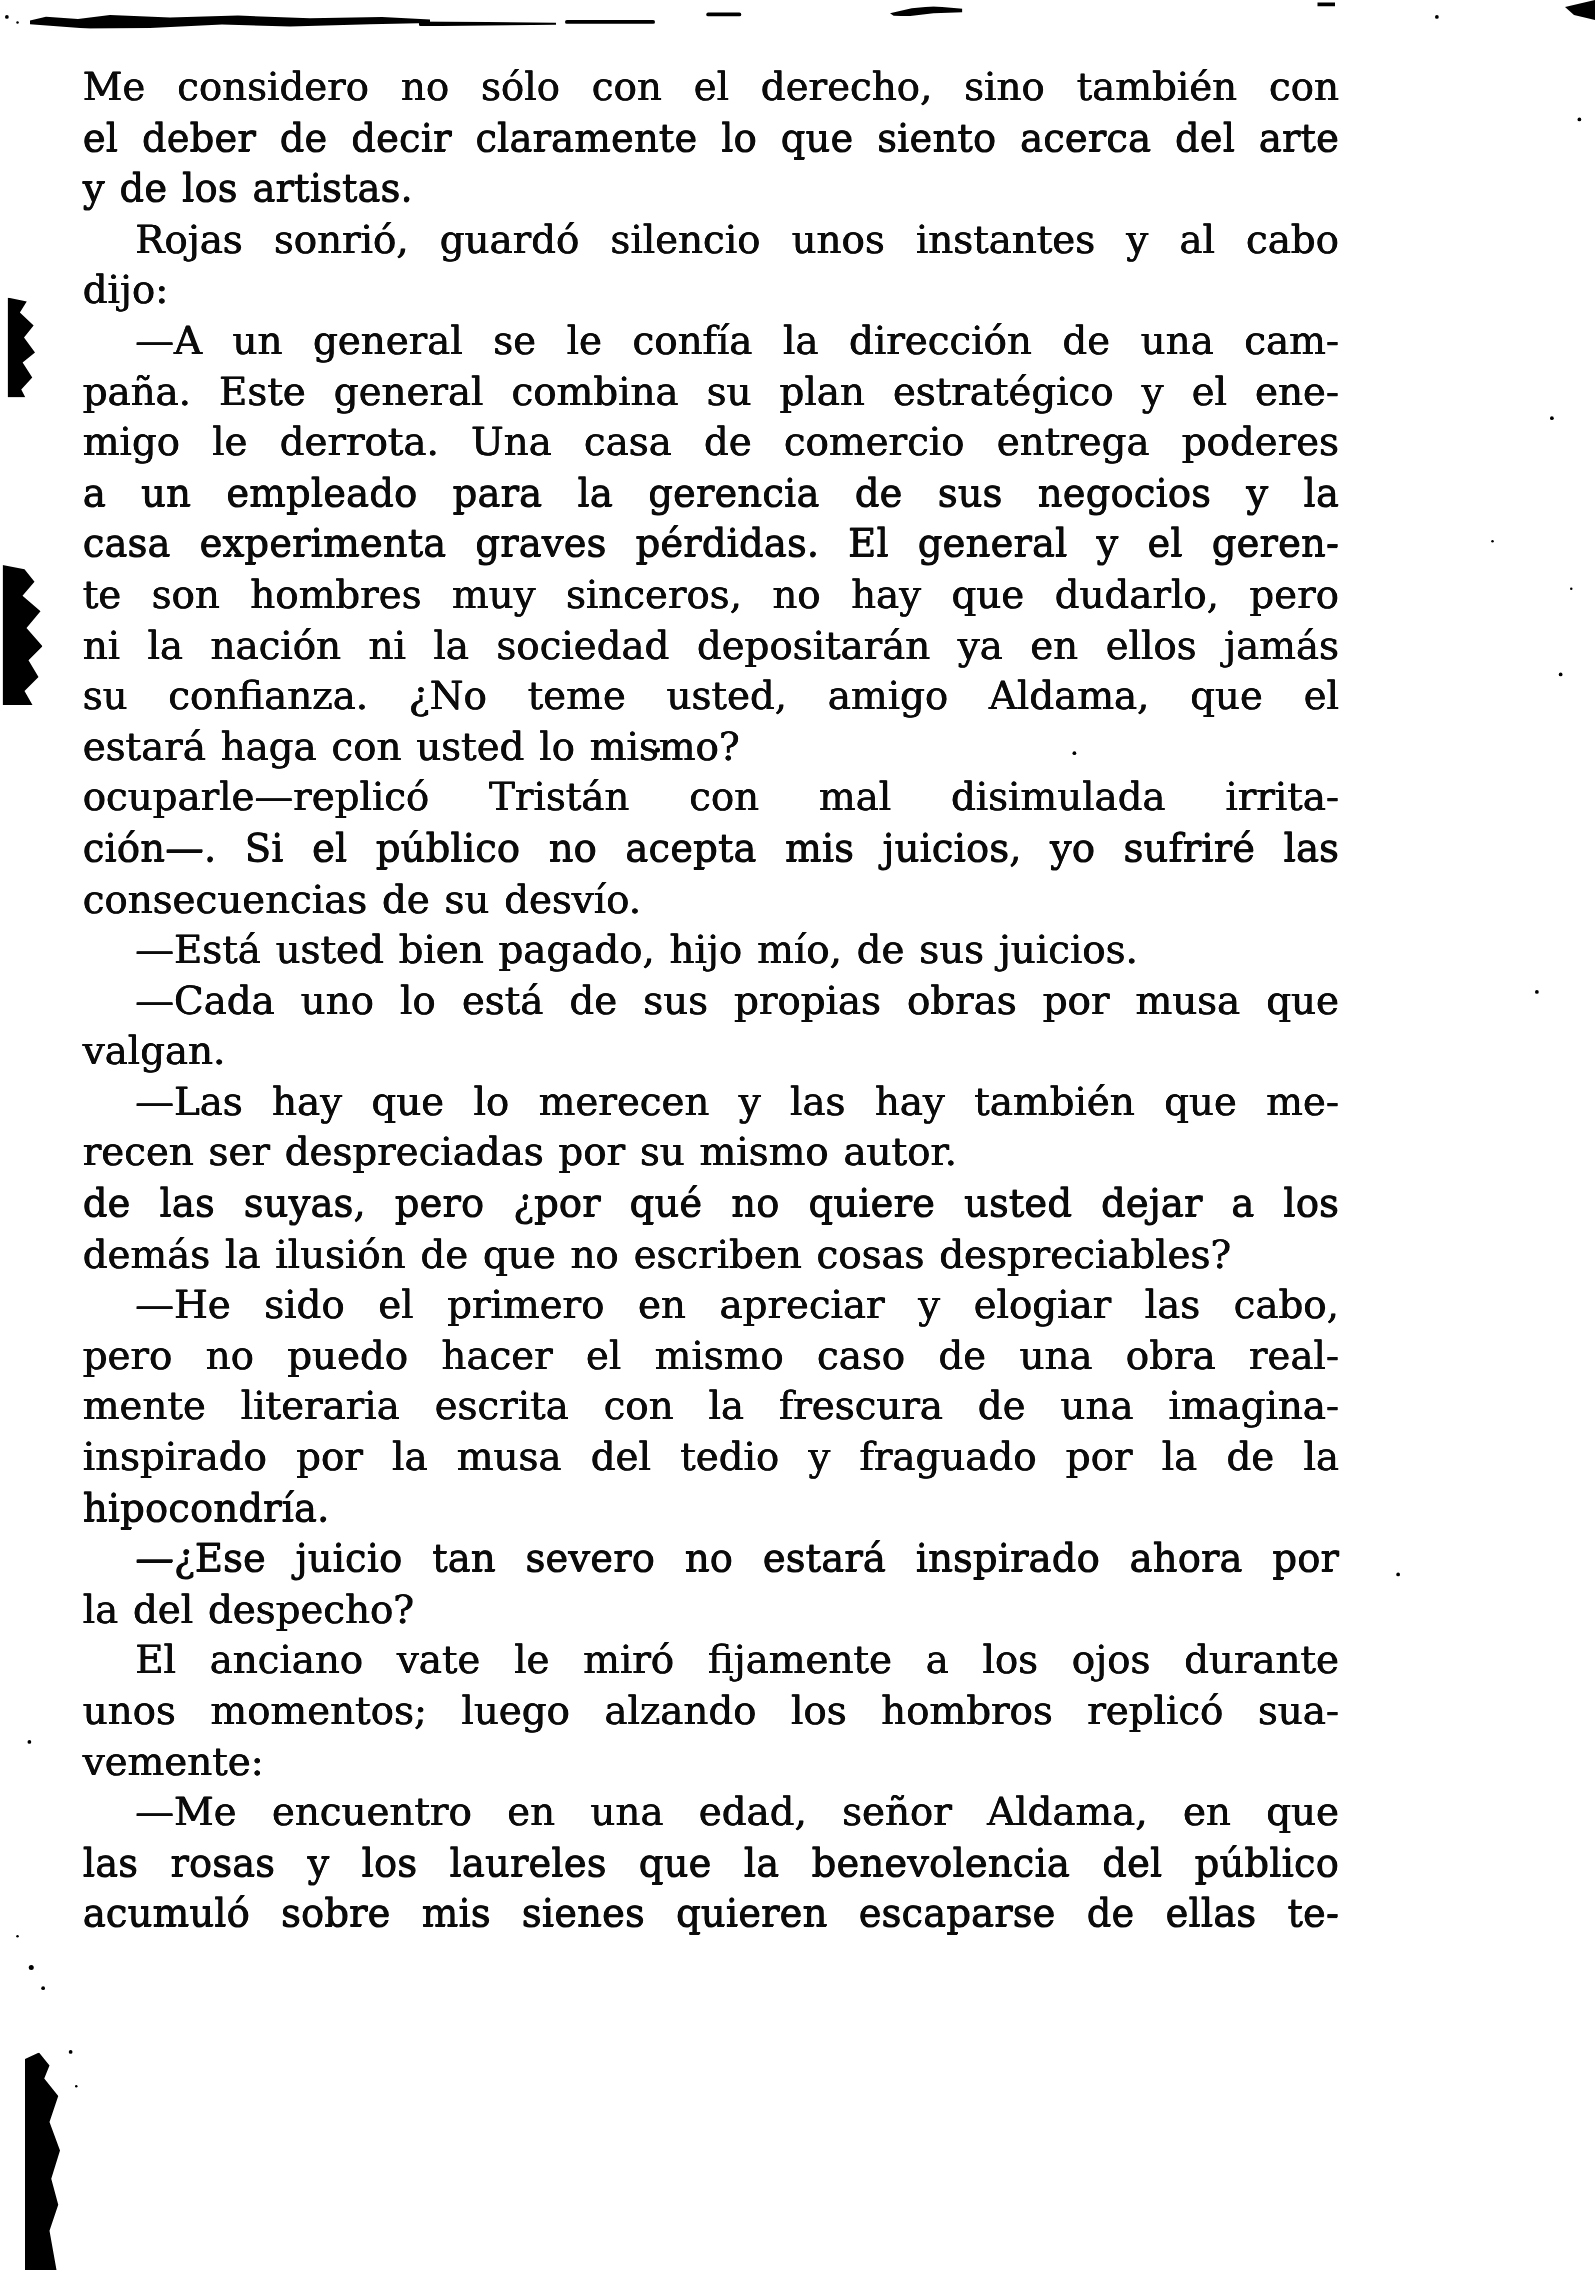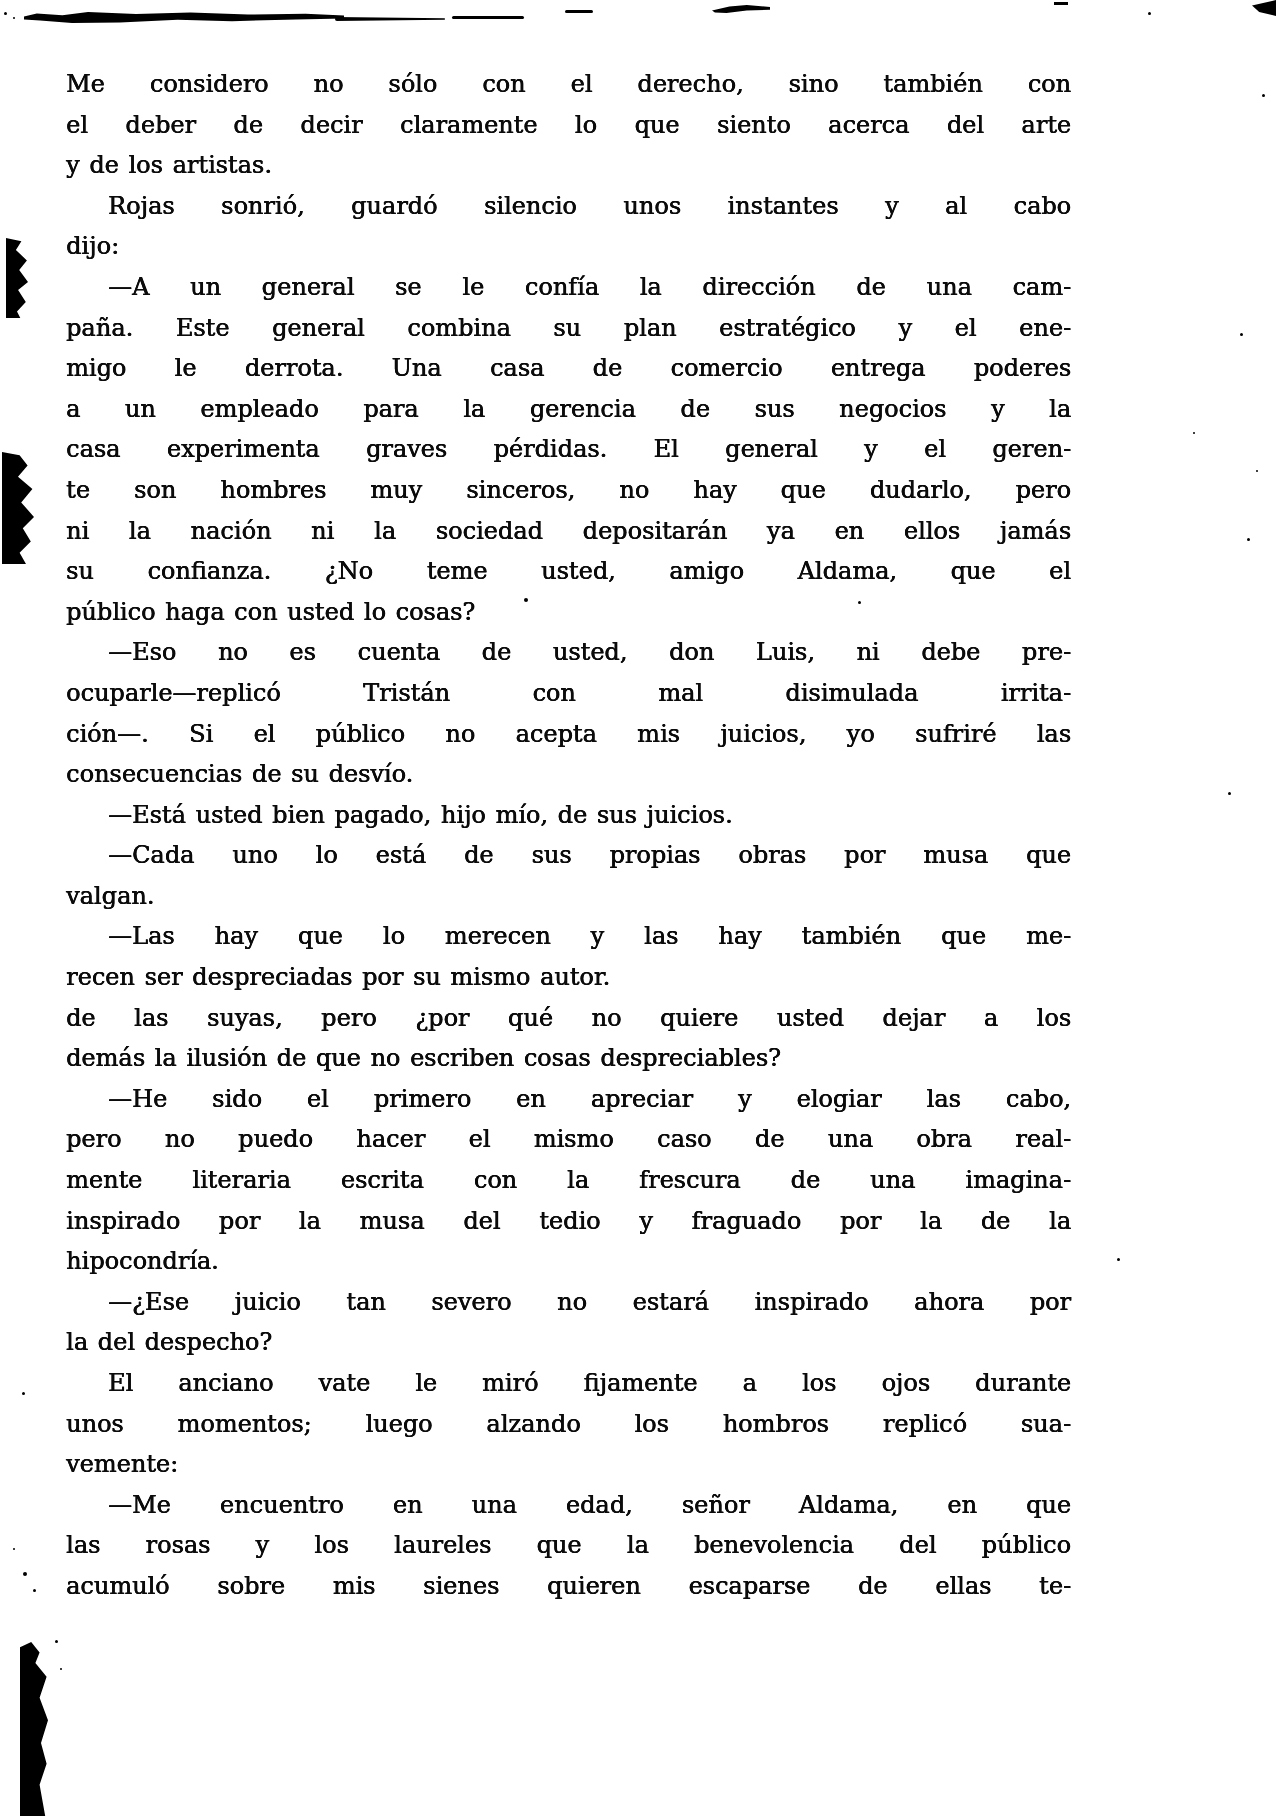--- a/index.html
+++ b/index.html
@@ -5,22 +5,22 @@
   html,body{margin:0;padding:0;background:#e8e8e8;}
   .page{
     position:relative;
     width:1276px;height:1816px;
     background:#ffffff;
     overflow:hidden;
     font-family:"DejaVu Serif", serif;
   }
   .text-block{
     position:absolute;
-    left:66px;top:64px;width:1005px;
-    font-size:24px;
+    left:66px;top:50px;width:1005px;
+    font-size:31px;
     line-height:40.6px;
     color:#0b0b0b;
     text-shadow:0.5px 0 0 currentColor, 0 0.35px 0 currentColor;
     word-spacing:2px;
   }
   .line{height:40.6px;white-space:normal;}
   .line.just{text-align:justify;text-align-last:justify;}
   .line.indent{padding-left:42px;}
   
   .ink{position:absolute;background:#000;}
@@ -85,22 +85,21 @@
       <div class="line indent just">Rojas sonrió, guardó silencio unos instantes y al cabo</div>
       <div class="line">dijo:</div>
       <div class="line indent just">—A un general se le confía la dirección de una cam-</div>
       <div class="line just">paña. Este general combina su plan estratégico y el ene-</div>
       <div class="line just">migo le derrota. Una casa de comercio entrega poderes</div>
       <div class="line just">a un empleado para la gerencia de sus negocios y la</div>
       <div class="line just">casa experimenta graves pérdidas. El general y el geren-</div>
       <div class="line just">te son hombres muy sinceros, no hay que dudarlo, pero</div>
       <div class="line just">ni la nación ni la sociedad depositarán ya en ellos jamás</div>
       <div class="line just">su confianza. ¿No teme usted, amigo Aldama, que el</div>
-      <div class="line">público haga con usted lo cosas?</div>
-      <div class="line indent just">—Eso no es cuenta de usted, don Luis, ni debe pre-</div>
+      <div class="line">estará haga con usted lo mismo?</div>
       <div class="line just">ocuparle—replicó Tristán con mal disimulada irrita-</div>
       <div class="line just">ción—. Si el público no acepta mis juicios, yo sufriré las</div>
       <div class="line">consecuencias de su desvío.</div>
       <div class="line indent">—Está usted bien pagado, hijo mío, de sus juicios.</div>
       <div class="line indent just">—Cada uno lo está de sus propias obras por musa que</div>
       <div class="line">valgan.</div>
       <div class="line indent just">—Las hay que lo merecen y las hay también que me-</div>
       <div class="line">recen ser despreciadas por su mismo autor.</div>
       <div class="line just">de las suyas, pero ¿por qué no quiere usted dejar a los</div>
       <div class="line">demás la ilusión de que no escriben cosas despreciables?</div>

